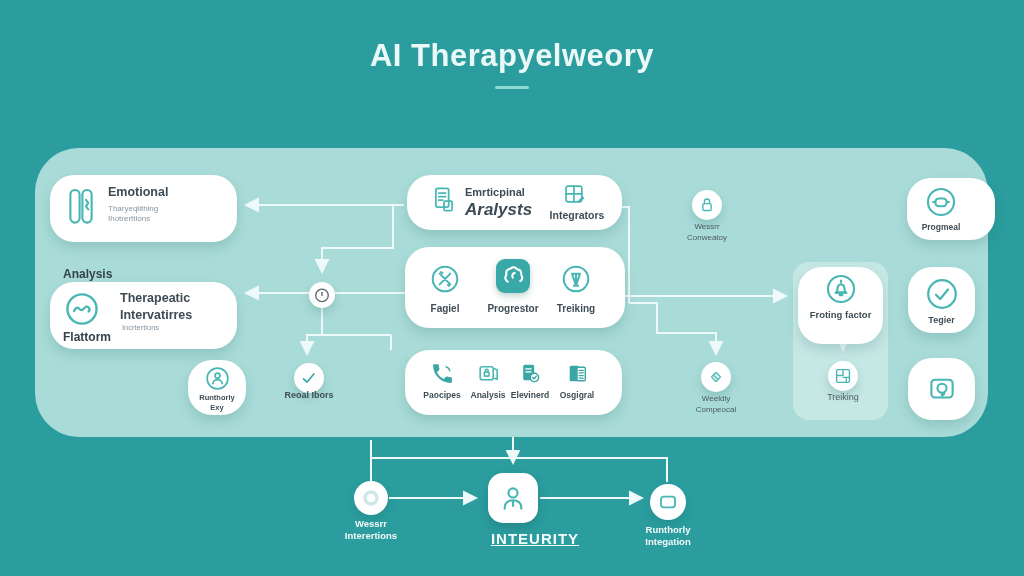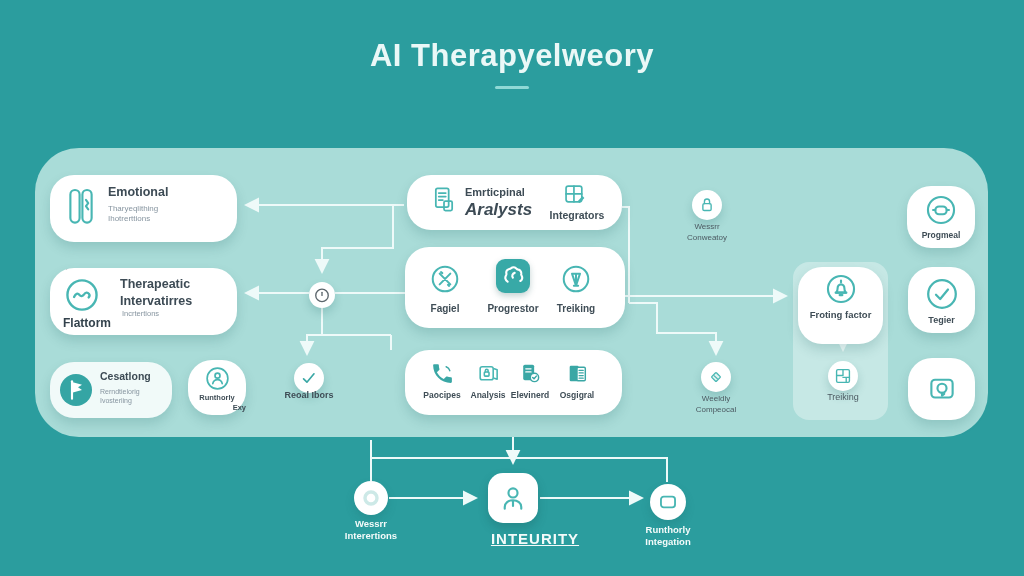--- a/index.html
+++ b/index.html
@@ -76,55 +76,44 @@
       <rect x="13" y="3" width="6.5" height="23" rx="3.2"></rect>
       <path d="M15.5 10l1.6 2.2-1.6 2.2 1.6 2.2"></path>
         </g>
     </svg>
     <div class="abs t-title" style="left:58px;top:10px;">Emotional</div>
     <div class="abs t-sub" style="left:58px;top:29px;">Tharyeqlithing</div>
     <div class="abs t-sub" style="left:58px;top:39px;">Ihotrerttions</div>
     <div class="abs t-cap" style="left:13px;top:48px;margin-top:44px;">Analysis</div>
   </div>
 
-  <div class="abs card z3" style="left:50px;top:268px;width:187px;height:67px;">
+  <div class="abs card z3" style="left:50px;top:282px;width:187px;height:67px;">
     <svg class="abs" style="left:13px;top:8px;" width="38" height="38" viewBox="0 0 24 24">
       <g class="ic">
           <circle cx="12" cy="12" r="9.2"></circle>
       <path d="M7 13.2c1-2.2 2.3-2.6 3.3-1.3 1 1.2 2.1 1 3-.3.9-1.4 2.2-1.5 3.1-.3.5.7.4 1.6-.2 2.2"></path>
         </g>
     </svg>
     <div class="abs t-title" style="left:70px;top:9px;">Therapeatic</div>
     <div class="abs t-title" style="left:70px;top:26px;">Intervatirres</div>
     <div class="abs t-sub" style="left:72px;top:41px;font-size:7.5px;">Incrtertions</div>
     <div class="abs t-cap" style="left:13px;top:48px;">Flattorm</div>
   </div>
 
-  <div class="abs card z3" style="left:50px;top:362px;width:122px;height:56px;background:rgba(255,255,255,.84);">
-    <div class="abs teal-circle" style="left:10px;top:12px;width:32px;height:32px;">
-      <svg width="32" height="32" viewBox="0 0 24 24">
-        <path d="M9 18.5V5.5" stroke="#ffffff" stroke-width="1.6" stroke-linecap="round" fill="none"></path>
-        <path d="M9 6l7.5 2-3 2 3 2-7.5 2z" fill="#ffffff"></path>
-      </svg>
-    </div>
-    <div class="abs t-title" style="left:50px;top:8px;font-size:10.5px;">Cesatlong</div>
-    <div class="abs t-sub" style="left:50px;top:25px;font-size:7px;">Rerndtielorig</div>
-    <div class="abs t-sub" style="left:50px;top:34px;font-size:7px;">Ivosteriing</div>
-  </div>
 
   <div class="abs card z3" style="left:188px;top:360px;width:58px;height:55px;">
     <svg class="abs" style="left:16px;top:5px;" width="27" height="27" viewBox="0 0 24 24">
       <g class="ic">
           <circle cx="12" cy="12" r="9.2"></circle>
           <circle cx="12" cy="9.5" r="2.2"></circle>
       <path d="M7.8 16.5c.6-2.3 2.3-3.5 4.2-3.5s3.6 1.2 4.2 3.5"></path>
         </g>
     </svg>
     <div class="abs t-label" style="left:0;top:33px;width:58px;font-size:7.5px;">Runthorly</div>
-    <div class="abs t-label" style="left:0;top:43px;width:58px;font-size:7.5px;text-align:right;">Exy</div>
+    <div class="abs t-label" style="left:0;top:43px;width:58px;font-size:7.5px;">Exy</div>
   </div>
 
   <div class="abs node z3" style="left:309px;top:282px;width:26px;height:26px;">
     <svg width="20" height="20" viewBox="0 0 24 24">
       <g stroke="#5b656b" fill="none" stroke-width="1.6" stroke-linecap="round">
         <circle cx="12" cy="12.5" r="7.5"></circle>
           <path d="M12 8.8v3.7"></path>
       </g>
     </svg>
   </div>
@@ -244,21 +233,21 @@
   <div class="abs node z3" style="left:828px;top:361px;width:30px;height:30px;">
     <svg width="22" height="22" viewBox="0 0 24 24">
       <g class="ic">
           <rect x="5" y="5" width="14" height="14" rx="1.5"></rect>
       <path d="M12 5v6.5 M5 11.5h7 M12 13.5h7 M15.5 13.5V19"></path>
         </g>
     </svg>
   </div>
   <div class="abs t-node z3" style="left:803px;top:392px;width:80px;font-size:9px;">Treiking</div>
 
-  <div class="abs card z3" style="left:907px;top:186px;width:68px;height:62px;">
+  <div class="abs card z3" style="left:907px;top:178px;width:88px;height:62px;">
     <svg class="abs" style="left:17px;top:7px;" width="34" height="34" viewBox="0 0 24 24">
       <g class="ic">
           <circle cx="12" cy="12" r="9.2"></circle>
       <rect x="8" y="9.5" width="8" height="5.5" rx="2.6"></rect>
       <path d="M8 12H6.4 M16 12h1.6"></path>
         </g>
     </svg>
     <div class="abs t-label" style="left:0;top:44px;width:68px;font-size:8.5px;">Progmeal</div>
   </div>
 

